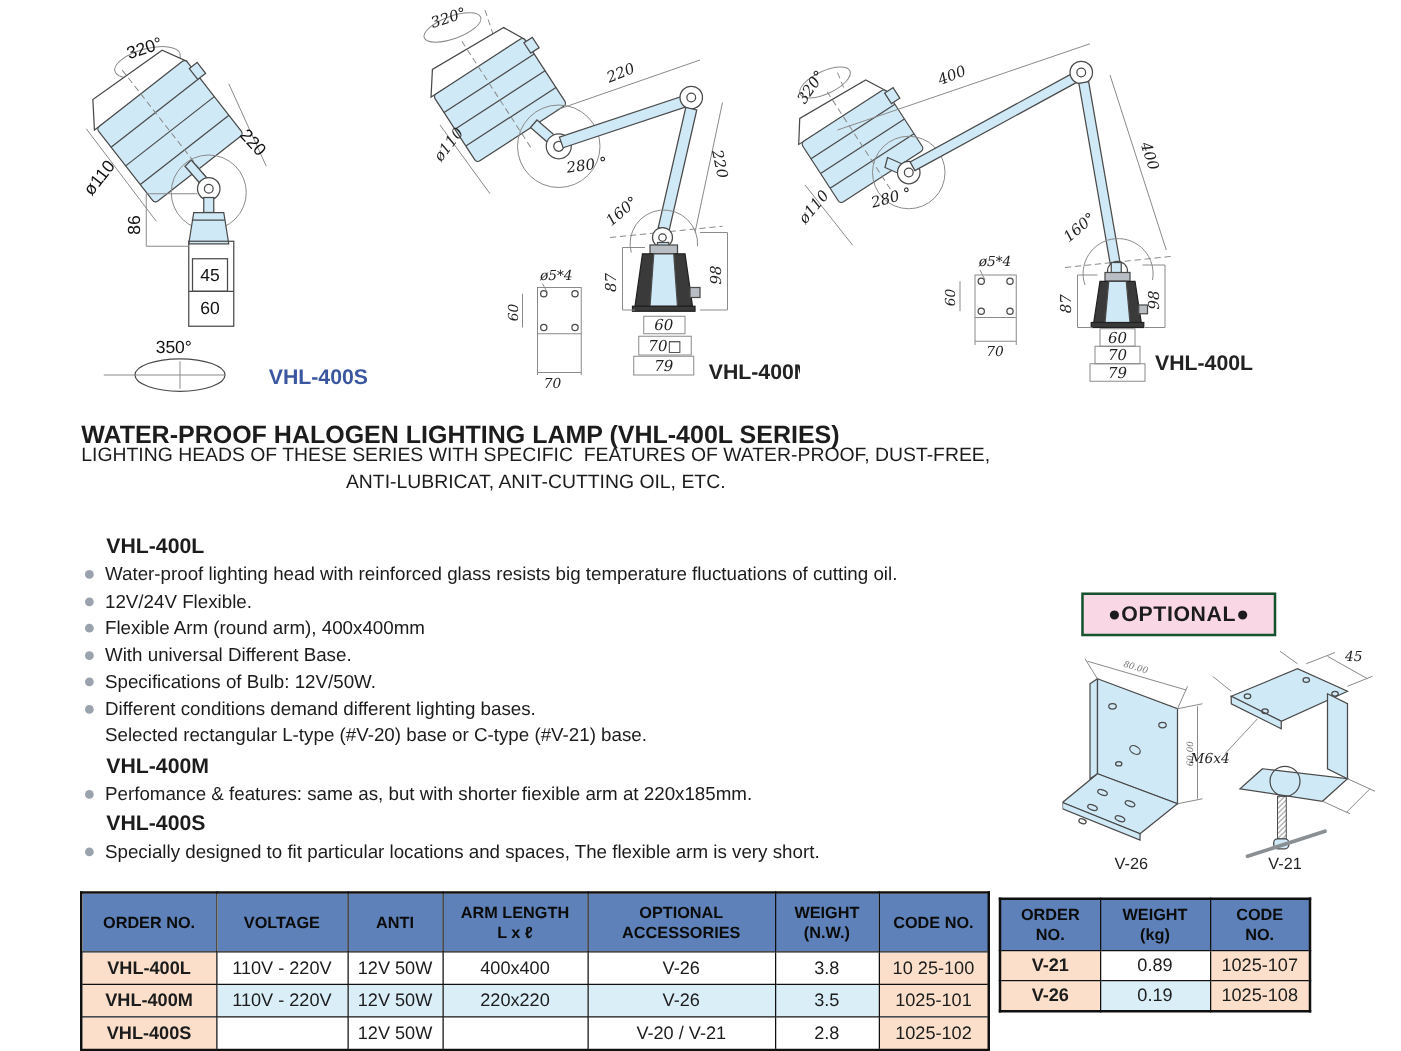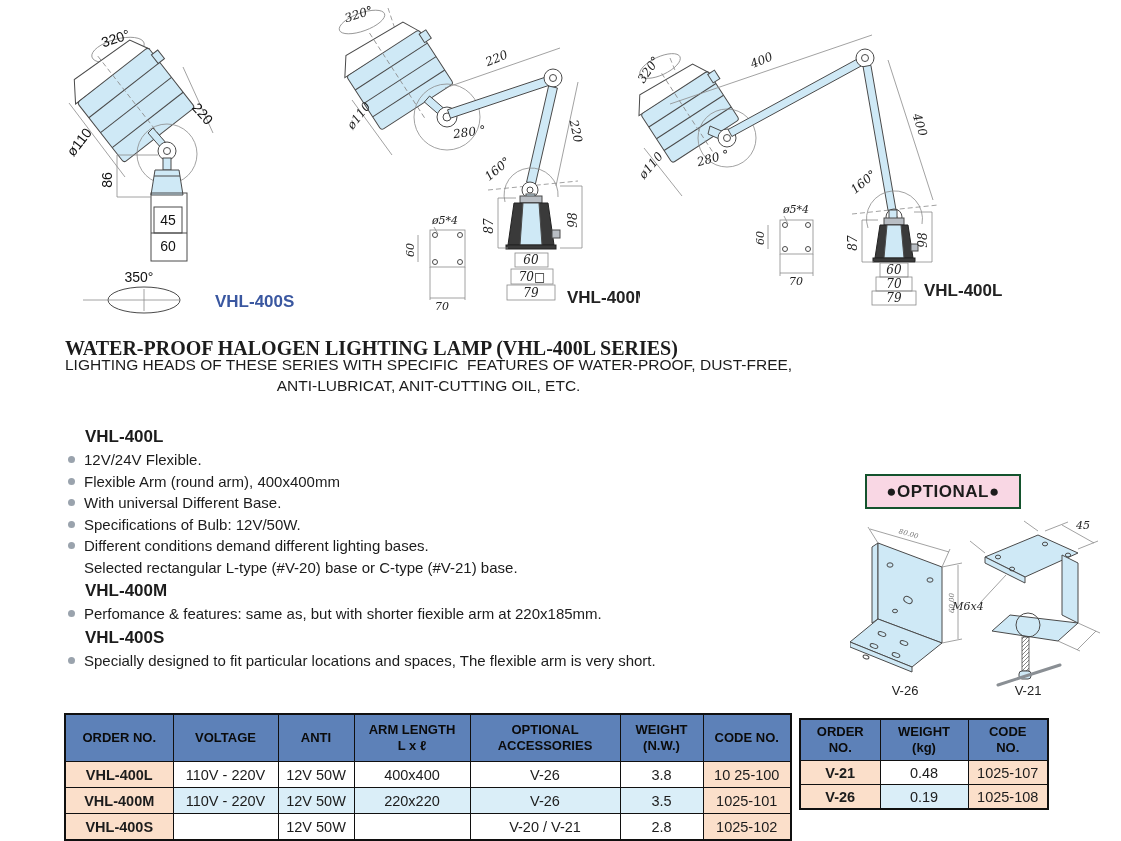--- a/index.html
+++ b/index.html
@@ -1,20 +1,20 @@
 <!DOCTYPE html>
 <html style="--header-blue: #5d81b8; --peach: #fbdfca; --row-blue: #daeef8; --pink: #f9d7e4; --drawing-fill: #cfe9f6; --label-blue: #3a57a0;"><head>
 <meta charset="utf-8">
 <style>
   html,body { margin:0; padding:0; background:#fff; }
   .page { position:relative; width:1121px; height:841px; background:#fff;
           font-family:"Liberation Sans",sans-serif; color:#1c1c1c; overflow:hidden; }
 
   
-  .title { position:absolute; left:65px; top:324px; font-size:20px; font-weight:bold; white-space:pre;font-family:Liberation Serif, serif; }
+  .title { position:absolute; left:65px; top:324px; font-size:20px; font-weight:bold; white-space:pre; }
   .intro { position:absolute; left:65px; top:354px;text-align:center; }
   .intro p { margin:0; font-size:15.5px; line-height:21px; white-space:pre; }
   .sections { position:absolute; left:65px; top:424px; width:800px; }
   .section-heading { font-size:17px; font-weight:bold; margin:3px 0 2px 20px; }
   .bullet { position:relative; padding-left:19px; font-size:15px; line-height:21.5px; }
   .bullet::before { content:""; position:absolute; left:3px; top:7px; width:7px; height:7px;
                     border-radius:50%; background:#9aa3ad; }
   .bullet.cont::before { display:none; }
   .bullet.justify { text-align:justify; width:700px; }
 
@@ -269,20 +269,21 @@
   </svg>
 
   <h1 class="title">WATER-PROOF HALOGEN LIGHTING LAMP (VHL-400L SERIES)</h1>
   <div class="intro">
     <p>LIGHTING HEADS OF THESE SERIES WITH SPECIFIC  FEATURES OF WATER-PROOF, DUST-FREE,</p>
     <p>ANTI-LUBRICAT, ANIT-CUTTING OIL, ETC.</p>
   </div>
 
   <div class="sections">
     <div class="section-heading">VHL-400L</div>
+    <div class="bullet">Water-proof lighting head with reinforced glass resists big temperature fluctuations of cutting oil.</div>
     <div class="bullet">12V/24V Flexible.</div>
     <div class="bullet">Flexible Arm (round arm), 400x400mm</div>
     <div class="bullet">With universal Different Base.</div>
     <div class="bullet">Specifications of Bulb: 12V/50W.</div>
     <div class="bullet">Different conditions demand different lighting bases.</div>
     <div class="bullet cont">Selected rectangular L-type (#V-20) base or C-type (#V-21) base.</div>
     <div class="section-heading">VHL-400M</div>
     <div class="bullet">Perfomance &amp; features: same as, but with shorter fiexible arm at 220x185mm.</div>
     <div class="section-heading">VHL-400S</div>
     <div class="bullet justify">Specially designed to fit particular locations and spaces, The flexible arm is very short.</div>
@@ -415,21 +416,21 @@
           <tr>
             <th>ORDER
 NO.</th>
             <th>WEIGHT
 (kg)</th>
             <th>CODE
 NO.</th>
           </tr>
           <tr>
             <td class="cell-accent cell-bold">V-21</td>
-            <td class="cell-white">0.48</td>
+            <td class="cell-white">0.89</td>
             <td class="cell-accent">1025-107</td>
           </tr>
           <tr>
             <td class="cell-accent cell-bold">V-26</td>
             <td class="cell-blue">0.19</td>
             <td class="cell-accent">1025-108</td>
           </tr>
         </tbody>
       </table>
     </div>

